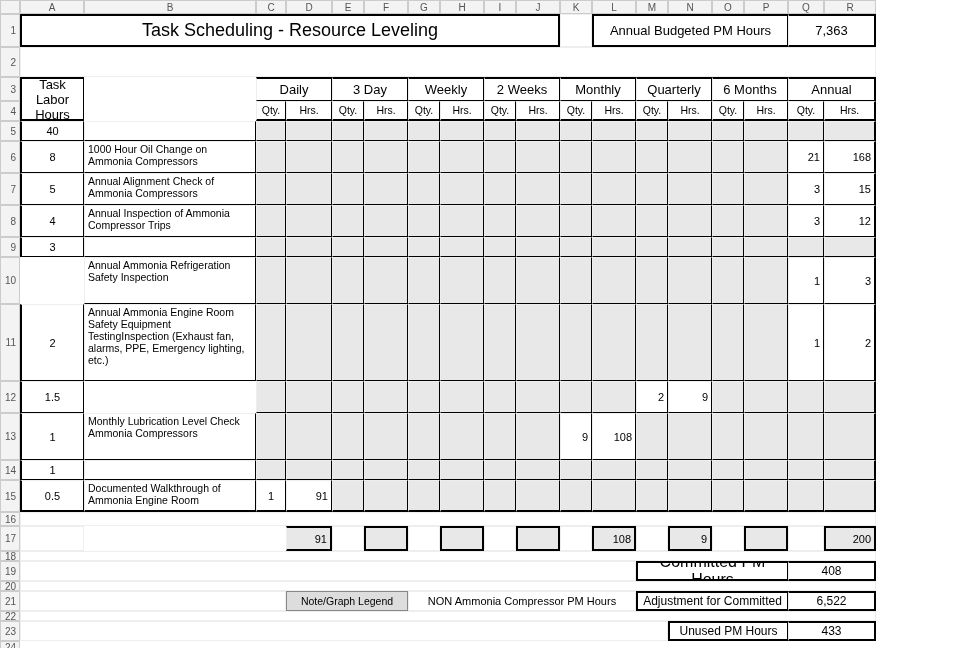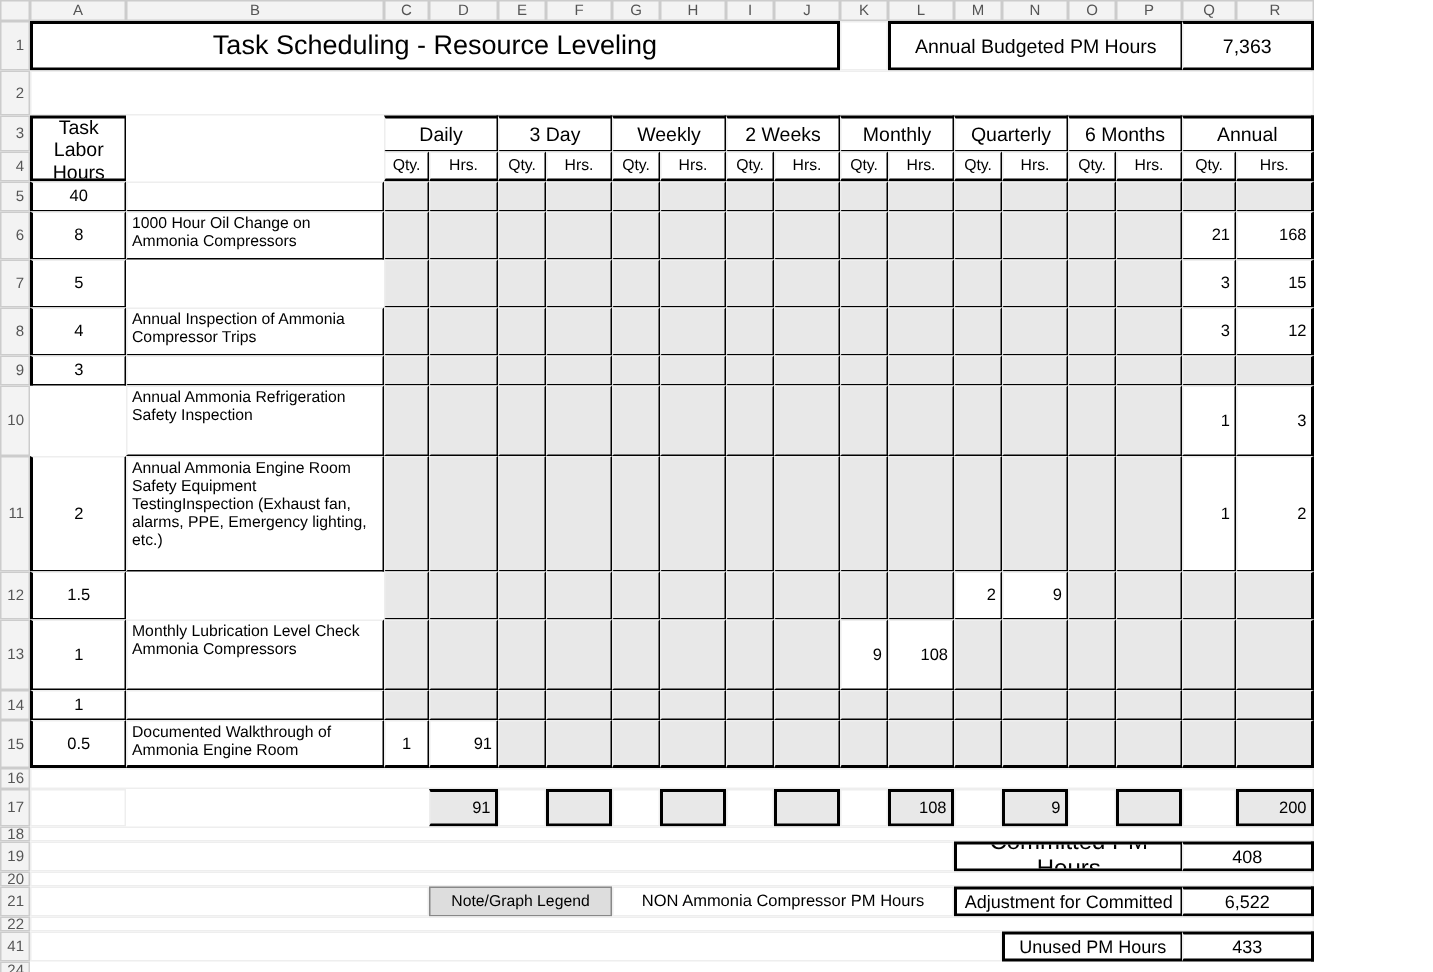--- a/index.html
+++ b/index.html
@@ -93,21 +93,21 @@
   <div class="rowhdr" style="grid-column:1;grid-row:14;">13</div>
   <div class="rowhdr" style="grid-column:1;grid-row:15;">14</div>
   <div class="rowhdr" style="grid-column:1;grid-row:16;">15</div>
   <div class="rowhdr" style="grid-column:1;grid-row:17;">16</div>
   <div class="rowhdr" style="grid-column:1;grid-row:18;">17</div>
   <div class="rowhdr" style="grid-column:1;grid-row:19;">18</div>
   <div class="rowhdr" style="grid-column:1;grid-row:20;">19</div>
   <div class="rowhdr" style="grid-column:1;grid-row:21;">20</div>
   <div class="rowhdr" style="grid-column:1;grid-row:22;">21</div>
   <div class="rowhdr" style="grid-column:1;grid-row:23;">22</div>
-  <div class="rowhdr" style="grid-column:1;grid-row:24;">41</div>
+  <div class="rowhdr" style="grid-column:1;grid-row:24;">23</div>
   <div class="rowhdr" style="grid-column:1;grid-row:25;">24</div>
 
   <div class="cell title center b-top b-left b-bottom b-right" style="grid-column:2/12;grid-row:2;">Task Scheduling - Resource Leveling</div>
   <div class="cell" style="grid-column:12;grid-row:2;"></div>
   <div class="cell hdr center b-top b-left b-bottom b-thin-r" style="grid-column:13/18;grid-row:2;">Annual  Budgeted PM Hours</div>
   <div class="cell hdr center b-top b-bottom b-right" style="grid-column:18/20;grid-row:2;">7,363</div>
 
   <div class="cell" style="grid-column:2/20;grid-row:3;"></div>
 
   <div class="cell hdr center wrap b-top b-left b-bottom b-thin-r" style="grid-column:2;grid-row:4/6;white-space:pre-line;">Task
@@ -172,20 +172,21 @@
   <div class="cell shade b-thin-b b-thin-r" style="grid-column:12;grid-row:7;"></div>
   <div class="cell shade b-thin-b b-thin-r" style="grid-column:13;grid-row:7;"></div>
   <div class="cell shade b-thin-b b-thin-r" style="grid-column:14;grid-row:7;"></div>
   <div class="cell shade b-thin-b b-thin-r" style="grid-column:15;grid-row:7;"></div>
   <div class="cell shade b-thin-b b-thin-r" style="grid-column:16;grid-row:7;"></div>
   <div class="cell shade b-thin-b b-thin-r" style="grid-column:17;grid-row:7;"></div>
   <div class="cell right b-thin-b b-thin-r" style="grid-column:18;grid-row:7;">21</div>
   <div class="cell right b-thin-b b-right" style="grid-column:19;grid-row:7;">168</div>
 
   <div class="cell center b-left b-thin-b b-thin-r" style="grid-column:2;grid-row:8;">5</div>
+  <div class="cell small wrap b-thin-b b-thin-r" style="grid-column:3;grid-row:8;align-items:flex-start;">Annual Alignment Check of Ammonia Compressors</div>
   <div class="cell shade b-thin-b b-thin-r" style="grid-column:4;grid-row:8;"></div>
   <div class="cell shade b-thin-b b-thin-r" style="grid-column:5;grid-row:8;"></div>
   <div class="cell shade b-thin-b b-thin-r" style="grid-column:6;grid-row:8;"></div>
   <div class="cell shade b-thin-b b-thin-r" style="grid-column:7;grid-row:8;"></div>
   <div class="cell shade b-thin-b b-thin-r" style="grid-column:8;grid-row:8;"></div>
   <div class="cell shade b-thin-b b-thin-r" style="grid-column:9;grid-row:8;"></div>
   <div class="cell shade b-thin-b b-thin-r" style="grid-column:10;grid-row:8;"></div>
   <div class="cell shade b-thin-b b-thin-r" style="grid-column:11;grid-row:8;"></div>
   <div class="cell shade b-thin-b b-thin-r" style="grid-column:12;grid-row:8;"></div>
   <div class="cell shade b-thin-b b-thin-r" style="grid-column:13;grid-row:8;"></div>

